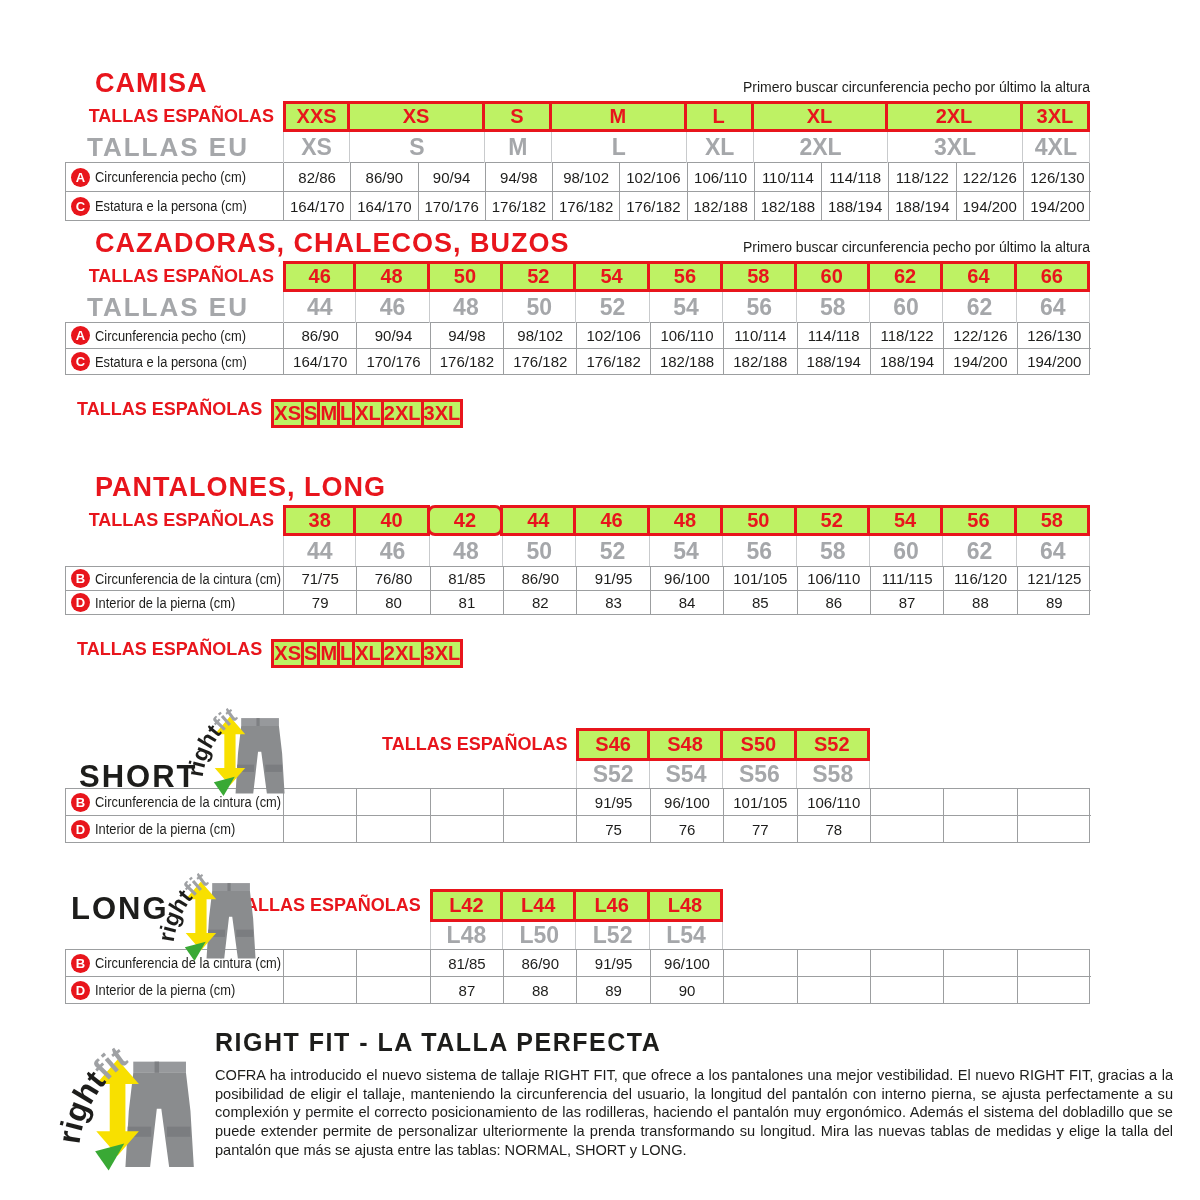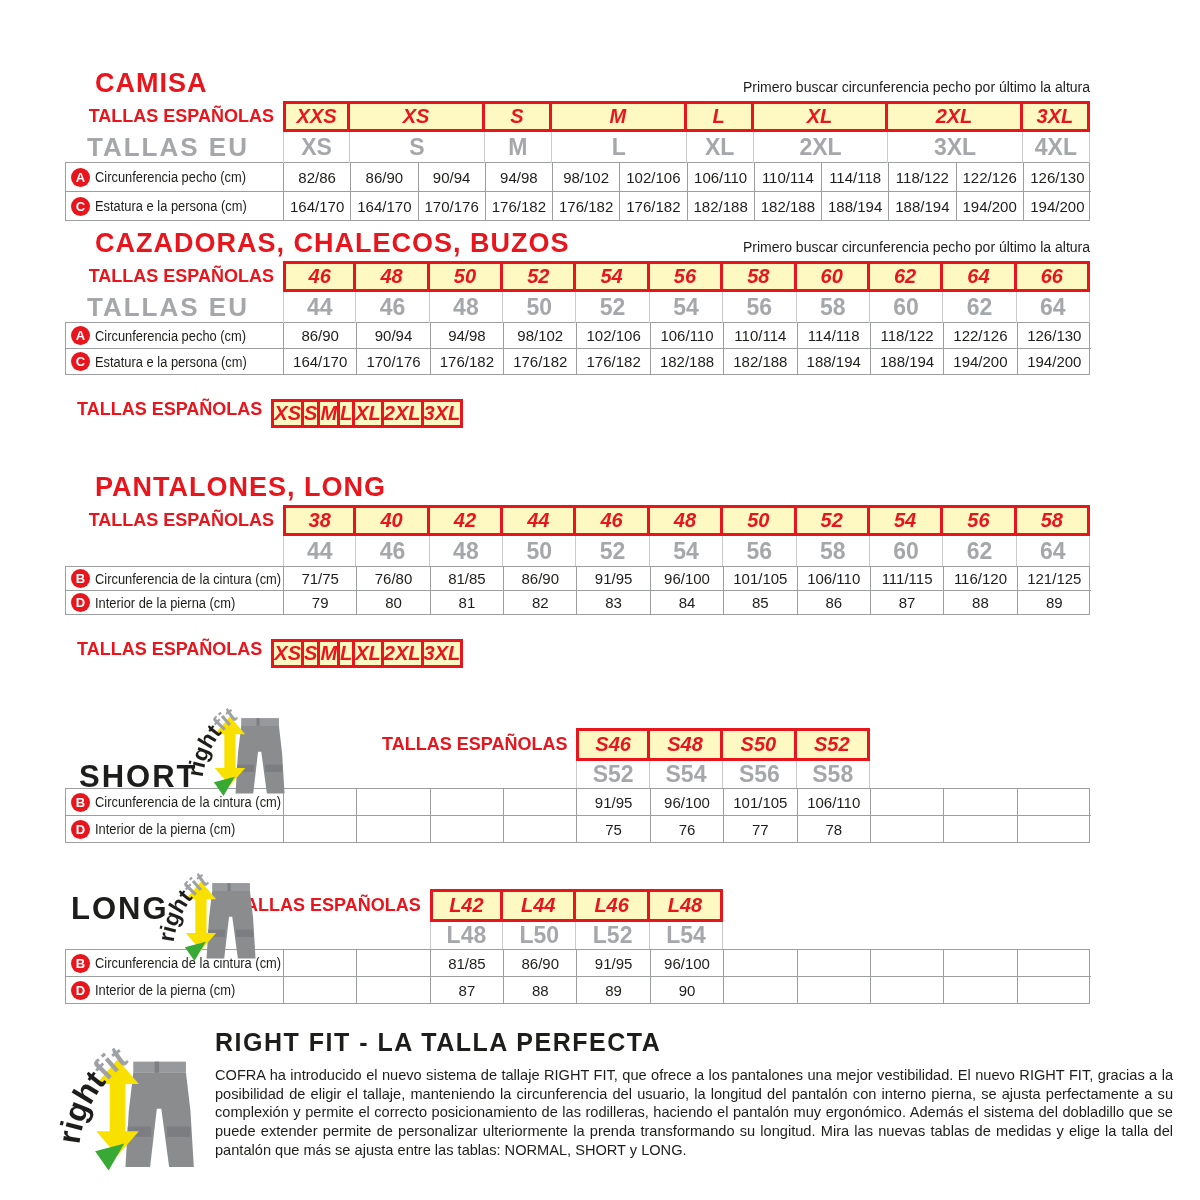--- a/index.html
+++ b/index.html
@@ -16,22 +16,22 @@
   #short{margin-top:58px;}
   #long{margin-top:46px;}
   .sec-head{display:flex;justify-content:space-between;align-items:flex-end;margin-bottom:4px;}
   .sec-title{color:var(--red);font-size:27px;font-weight:bold;letter-spacing:1px;line-height:1;margin-left:30px;white-space:nowrap;}
   .sec-note{font-size:14px;color:var(--ink);line-height:1;padding-bottom:3px;white-space:nowrap;}
   .grid-row{display:grid;width:1025px;}
   .red-row{height:31px;}
   #short .red-row,#long .red-row{height:33px;}
   .es-label{grid-column:1;display:flex;align-items:center;justify-content:flex-end;padding-right:9px;
             color:var(--red);font-weight:bold;font-size:18px;white-space:nowrap;}
-  .red-box{border:3px solid var(--red);background:#fef9c3;color:var(--red);font-weight:bold;font-size:20px;
-           display:flex;align-items:center;justify-content:center;margin-left:-3px;box-sizing:border-box;font-style:italic;}
+  .red-box{border:3px solid var(--red);background:#bef264;color:var(--red);font-weight:bold;font-size:20px;
+           display:flex;align-items:center;justify-content:center;margin-left:-3px;box-sizing:border-box;}
   .red-box.first{margin-left:0;}
   .gray-row{height:30px;}
   #short .gray-row,#long .gray-row{height:27px;}
   .eu-label{grid-column:1;display:flex;align-items:center;padding-left:22px;color:var(--gray);
             font-weight:bold;font-size:26px;letter-spacing:2px;white-space:nowrap;}
   .gray-cell{color:var(--gray);font-weight:bold;font-size:23px;display:flex;align-items:center;
              justify-content:center;border-right:1px solid var(--lite);}
   .gray-cell.first{border-left:1px solid var(--lite);}
   .data-table{border:1.5px solid var(--line);}
   .data-row{border-top:1px solid var(--line);height:26px;}
@@ -208,21 +208,21 @@
       </div>
     </div>
   <div class="content" id="pantalones">
       <div class="sec-head">
         <div class="sec-title">PANTALONES, LONG</div>
       </div>
       <div class="grid-row red-row" style="grid-template-columns: var(--labelw) repeat(11, 1fr);">
         <div class="es-label" style="grid-column: 1 / 2;">TALLAS ESPAÑOLAS</div>
         <div class="red-box first" style="grid-column: 2 / span 1;">38</div>
         <div class="red-box" style="grid-column: 3 / span 1;">40</div>
-        <div class="red-box" style="grid-column: 4 / span 1;">42</div>
+        <div class="red-box" style="grid-column: 4 / span 1; border-radius: 8px;">42</div>
         <div class="red-box" style="grid-column: 5 / span 1;">44</div>
         <div class="red-box" style="grid-column: 6 / span 1;">46</div>
         <div class="red-box" style="grid-column: 7 / span 1;">48</div>
         <div class="red-box" style="grid-column: 8 / span 1;">50</div>
         <div class="red-box" style="grid-column: 9 / span 1;">52</div>
         <div class="red-box" style="grid-column: 10 / span 1;">54</div>
         <div class="red-box" style="grid-column: 11 / span 1;">56</div>
         <div class="red-box" style="grid-column: 12 / span 1;">58</div>
       </div>
       <div class="grid-row gray-row" style="grid-template-columns: var(--labelw) repeat(11, 1fr);">

